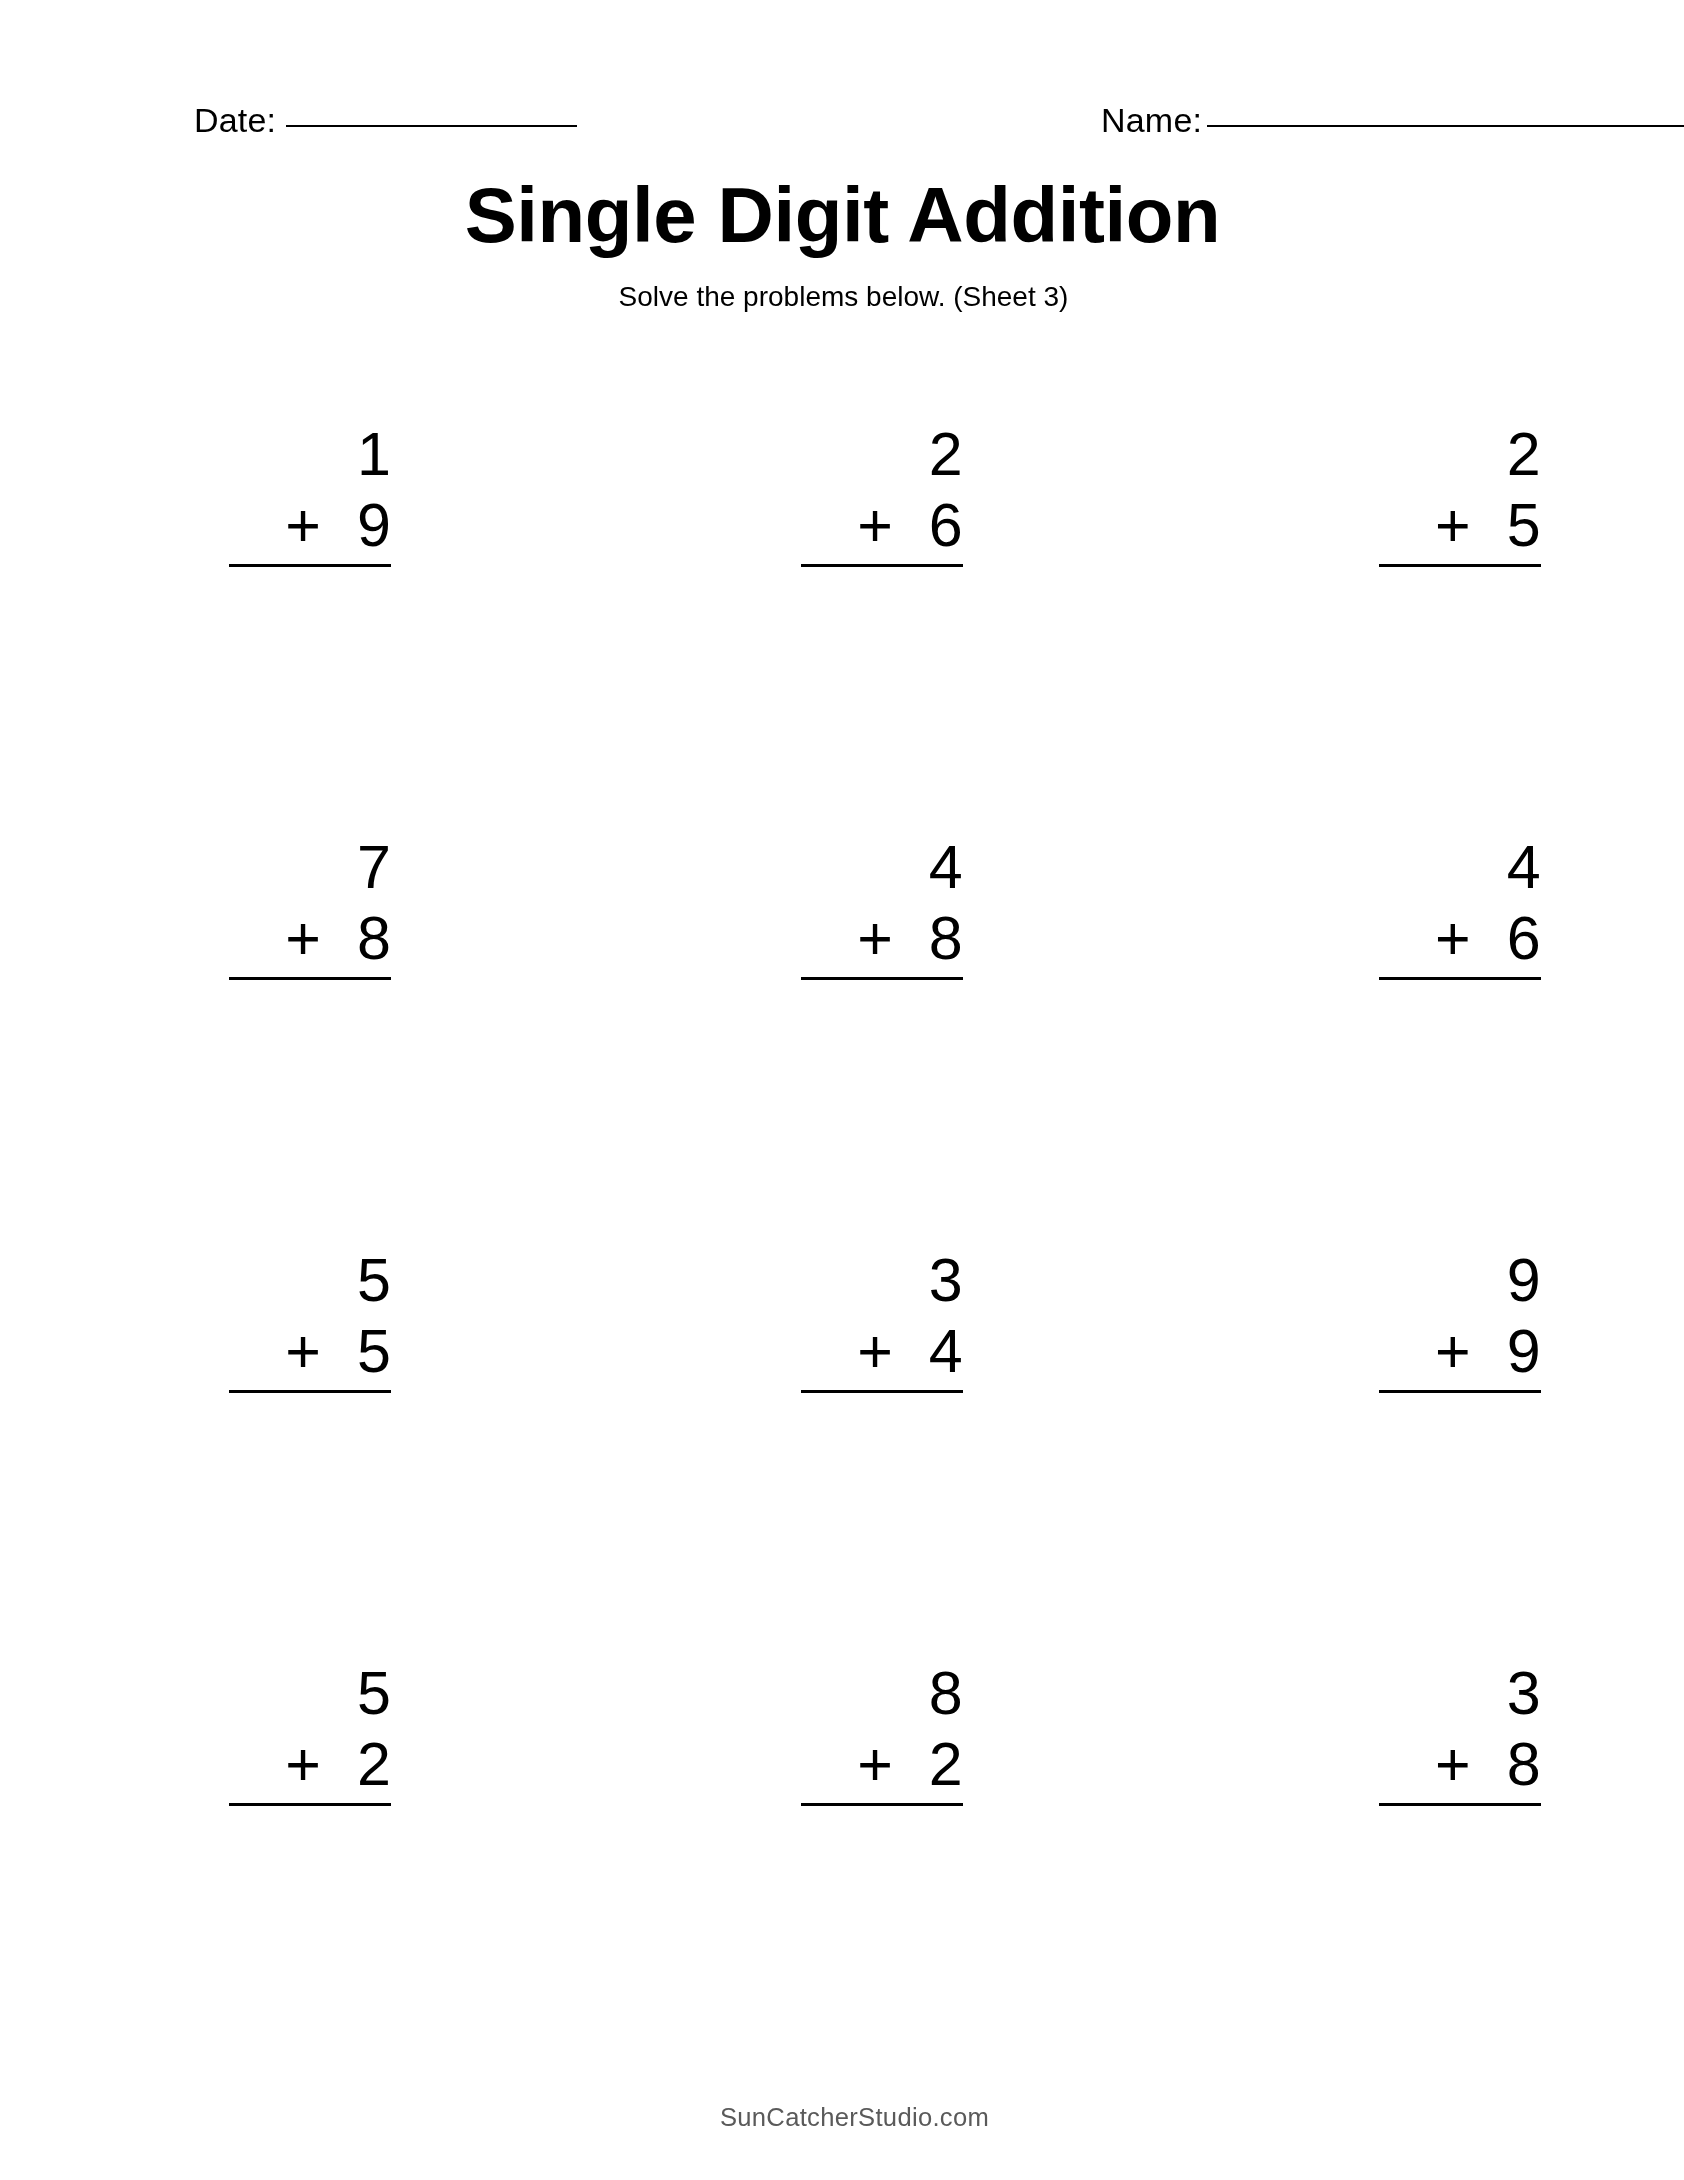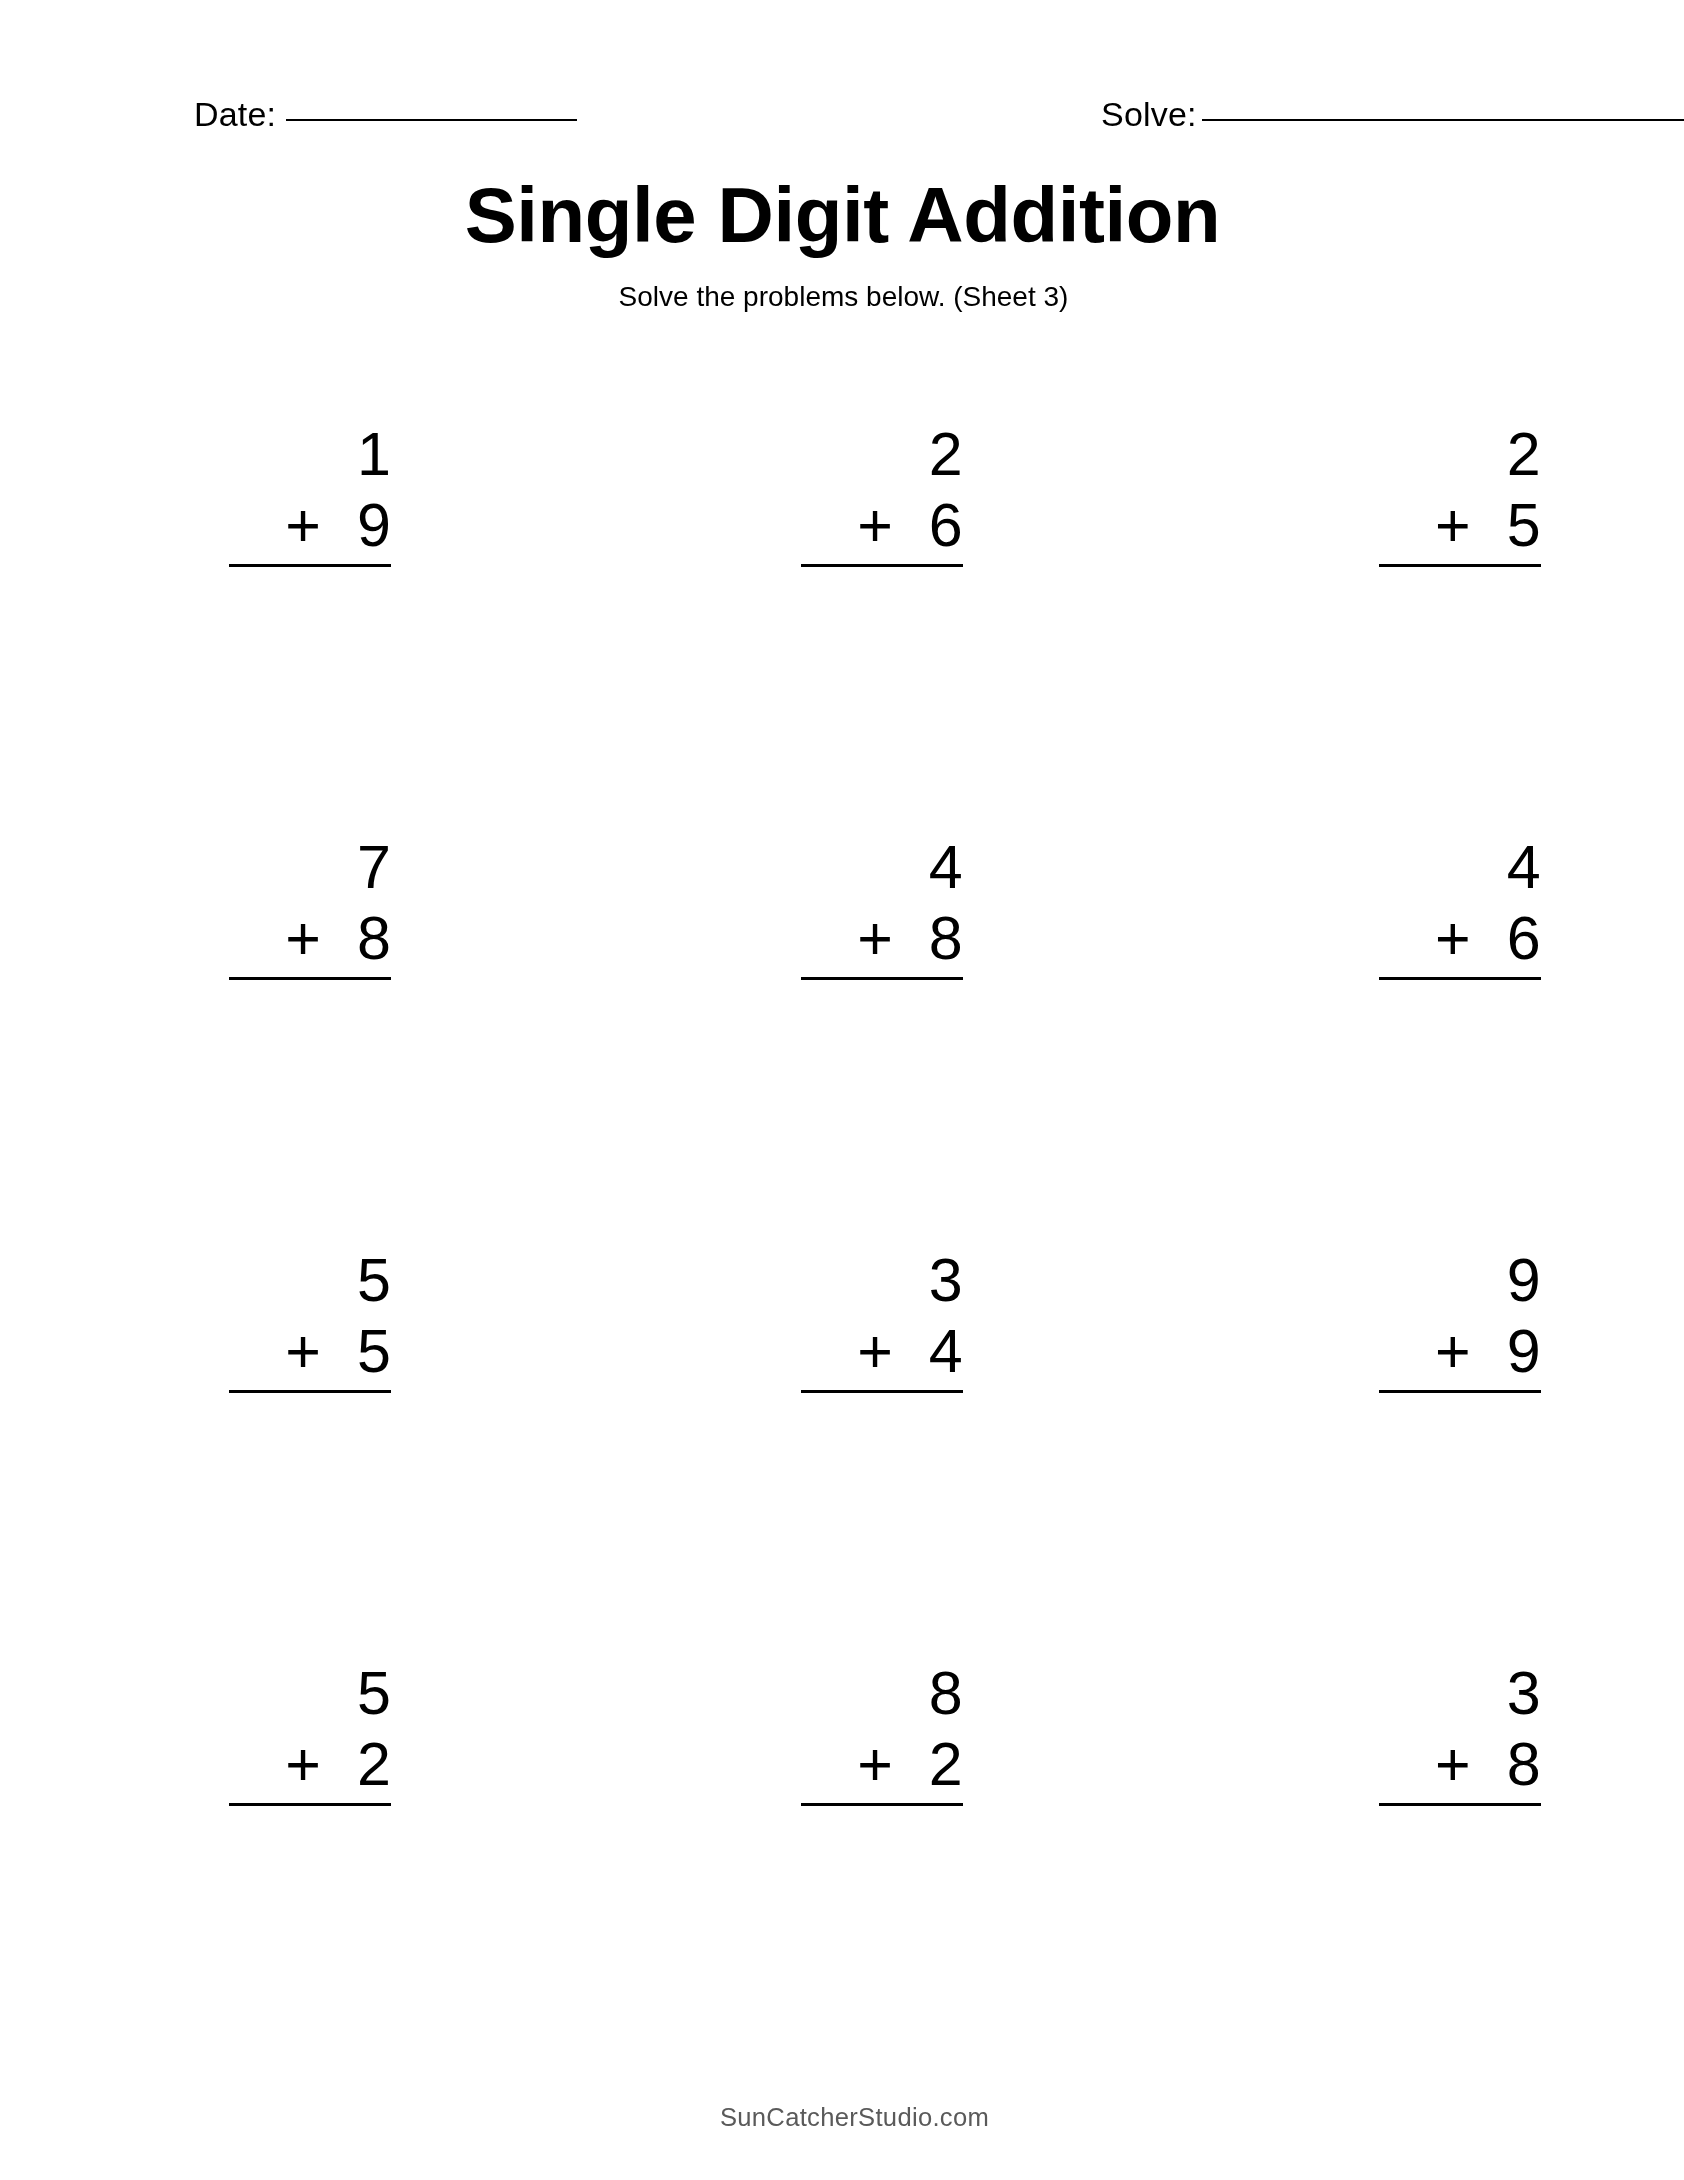--- a/index.html
+++ b/index.html
@@ -34,20 +34,21 @@
   }
   .field {
     position: absolute;
     display: flex;
     align-items: baseline;
     font-size: 34px;
     letter-spacing: 0.2px;
   }
   .field-label {
     white-space: nowrap;
+    margin-top: 6px;
   }
   .field-line {
     display: inline-block;
     border-bottom: 2.6px solid #000;
     height: 0.9px;
     margin-left: 10.2px;
     position: relative;
     top: -5.1px;
   }
   .date-field { left: 194px; top: 0; }
@@ -133,21 +134,21 @@
 <body>
 
 <div class="page">
 
   <div class="header-row">
     <div class="field date-field">
       <span class="field-label">Date:</span>
       <span class="field-line"></span>
     </div>
     <div class="field name-field">
-      <span class="field-label">Solve:</span>
+      <span class="field-label">Name:</span>
       <span class="field-line"></span>
     </div>
   </div>
 
   <div class="title">Single Digit Addition</div>
   <div class="subtitle">Solve the problems below. (Sheet 3)</div>
 
   <div class="grid">
 
     <div class="col-0">

